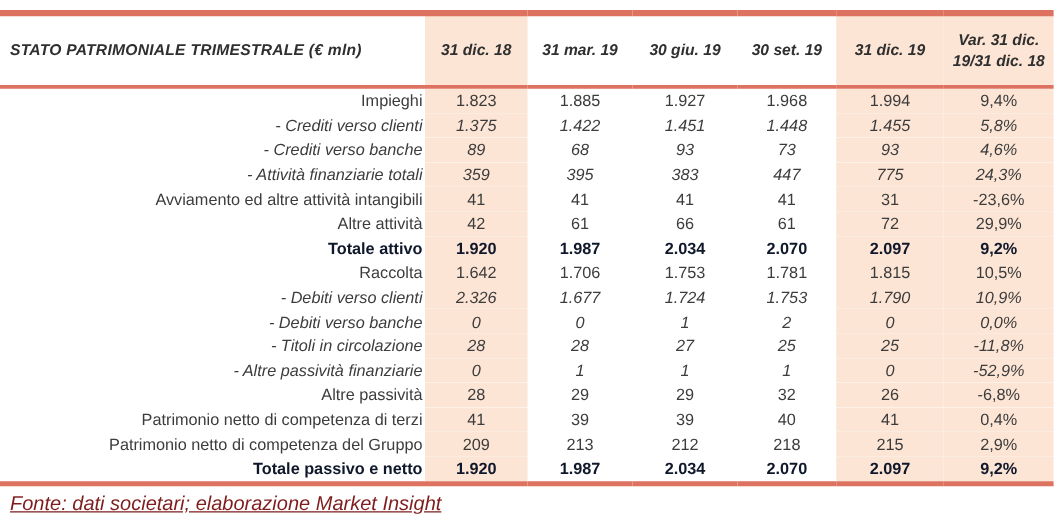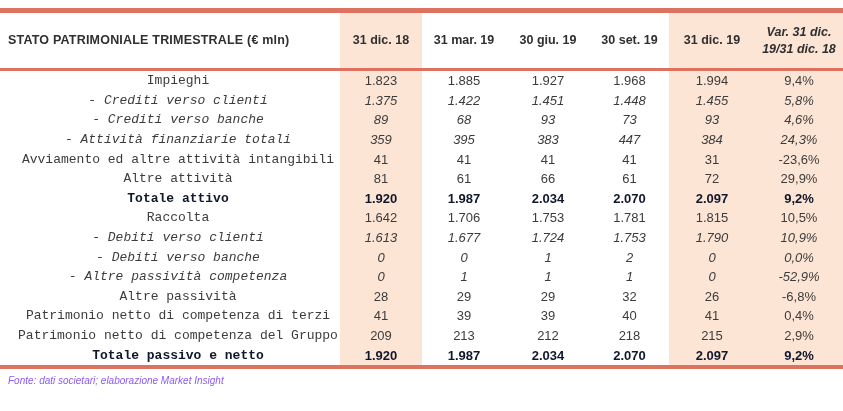--- a/index.html
+++ b/index.html
@@ -23,51 +23,52 @@
   }
   thead th{
     border-bottom:3px solid var(--accent);
     height:55px;
     vertical-align:middle;
     font-size:12.5px;
     font-weight:bold;
     color:#2f2f2f;
     padding:0 4px;
     line-height:1.3;
+    font-style:italic;
   }
   th.title{
     text-align:left;
     padding-left:8px;
     letter-spacing:0.2px;
   }
   th.colhead{text-align:center;}
   th.var{font-style:italic;}
   tbody td{
     height:19.6px;
     font-size:13px;
     text-align:center;
     padding:0 2px;
     white-space:nowrap;
     overflow:hidden;
   }
   td.label{
-    text-align:center;
+    text-align:right;
     padding-left:18px;
-    font-family:Liberation Mono, monospace;
   }
   tr.sub{font-style:italic;}
   tr.total{font-weight:bold;}
   tr.total td{color:#0f172a;}
   td.var{}
   .hl{background:var(--highlight);}
   .footer{
     font-style:italic;
-    font-size:10px;
-    color:#8b5cf6;
+    font-size:16px;
+    color:#7f1d1d;
     padding:6px 0 0 8px;
+    text-decoration:underline;
   }
 </style>
 </head>
 <body>
 
 <div class="page">
   <table class="fin-table">
     <colgroup>
       <col style="width:340px">
       <col style="width:82px">
@@ -115,35 +116,35 @@
           <td class="value">73</td>
           <td class="value hl">93</td>
           <td class="value hl var">4,6%</td>
         </tr>
         <tr class="sub">
           <td class="label">- Attività finanziarie totali</td>
           <td class="value hl">359</td>
           <td class="value">395</td>
           <td class="value">383</td>
           <td class="value">447</td>
-          <td class="value hl">384</td>
+          <td class="value hl">775</td>
           <td class="value hl var">24,3%</td>
         </tr>
         <tr class="normal">
           <td class="label">Avviamento ed altre attività intangibili</td>
           <td class="value hl">41</td>
           <td class="value">41</td>
           <td class="value">41</td>
           <td class="value">41</td>
           <td class="value hl">31</td>
           <td class="value hl var">-23,6%</td>
         </tr>
         <tr class="normal">
           <td class="label">Altre attività</td>
-          <td class="value hl">81</td>
+          <td class="value hl">42</td>
           <td class="value">61</td>
           <td class="value">66</td>
           <td class="value">61</td>
           <td class="value hl">72</td>
           <td class="value hl var">29,9%</td>
         </tr>
         <tr class="total">
           <td class="label">Totale attivo</td>
           <td class="value hl">1.920</td>
           <td class="value">1.987</td>
@@ -156,38 +157,47 @@
           <td class="label">Raccolta</td>
           <td class="value hl">1.642</td>
           <td class="value">1.706</td>
           <td class="value">1.753</td>
           <td class="value">1.781</td>
           <td class="value hl">1.815</td>
           <td class="value hl var">10,5%</td>
         </tr>
         <tr class="sub">
           <td class="label">- Debiti verso clienti</td>
-          <td class="value hl">1.613</td>
+          <td class="value hl">2.326</td>
           <td class="value">1.677</td>
           <td class="value">1.724</td>
           <td class="value">1.753</td>
           <td class="value hl">1.790</td>
           <td class="value hl var">10,9%</td>
         </tr>
         <tr class="sub">
           <td class="label">- Debiti verso banche</td>
           <td class="value hl">0</td>
           <td class="value">0</td>
           <td class="value">1</td>
           <td class="value">2</td>
           <td class="value hl">0</td>
           <td class="value hl var">0,0%</td>
         </tr>
         <tr class="sub">
-          <td class="label">- Altre passività competenza</td>
+          <td class="label">- Titoli in circolazione</td>
+          <td class="value hl">28</td>
+          <td class="value">28</td>
+          <td class="value">27</td>
+          <td class="value">25</td>
+          <td class="value hl">25</td>
+          <td class="value hl var">-11,8%</td>
+        </tr>
+        <tr class="sub">
+          <td class="label">- Altre passività finanziarie</td>
           <td class="value hl">0</td>
           <td class="value">1</td>
           <td class="value">1</td>
           <td class="value">1</td>
           <td class="value hl">0</td>
           <td class="value hl var">-52,9%</td>
         </tr>
         <tr class="normal">
           <td class="label">Altre passività</td>
           <td class="value hl">28</td>

